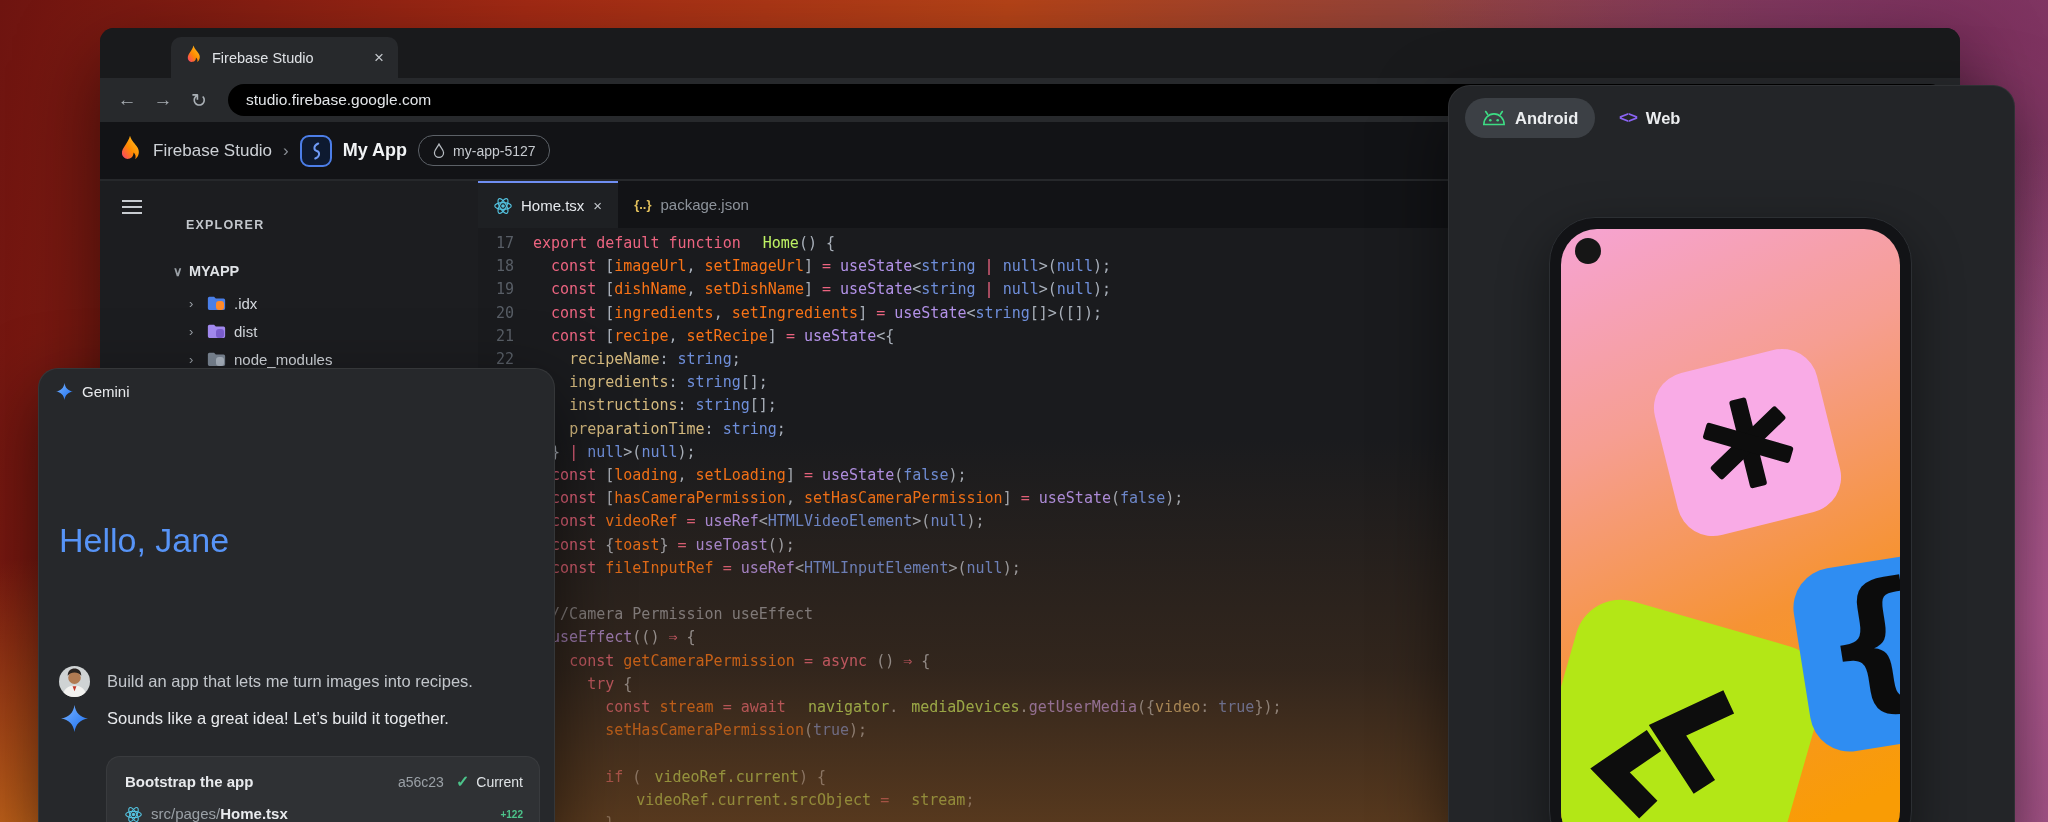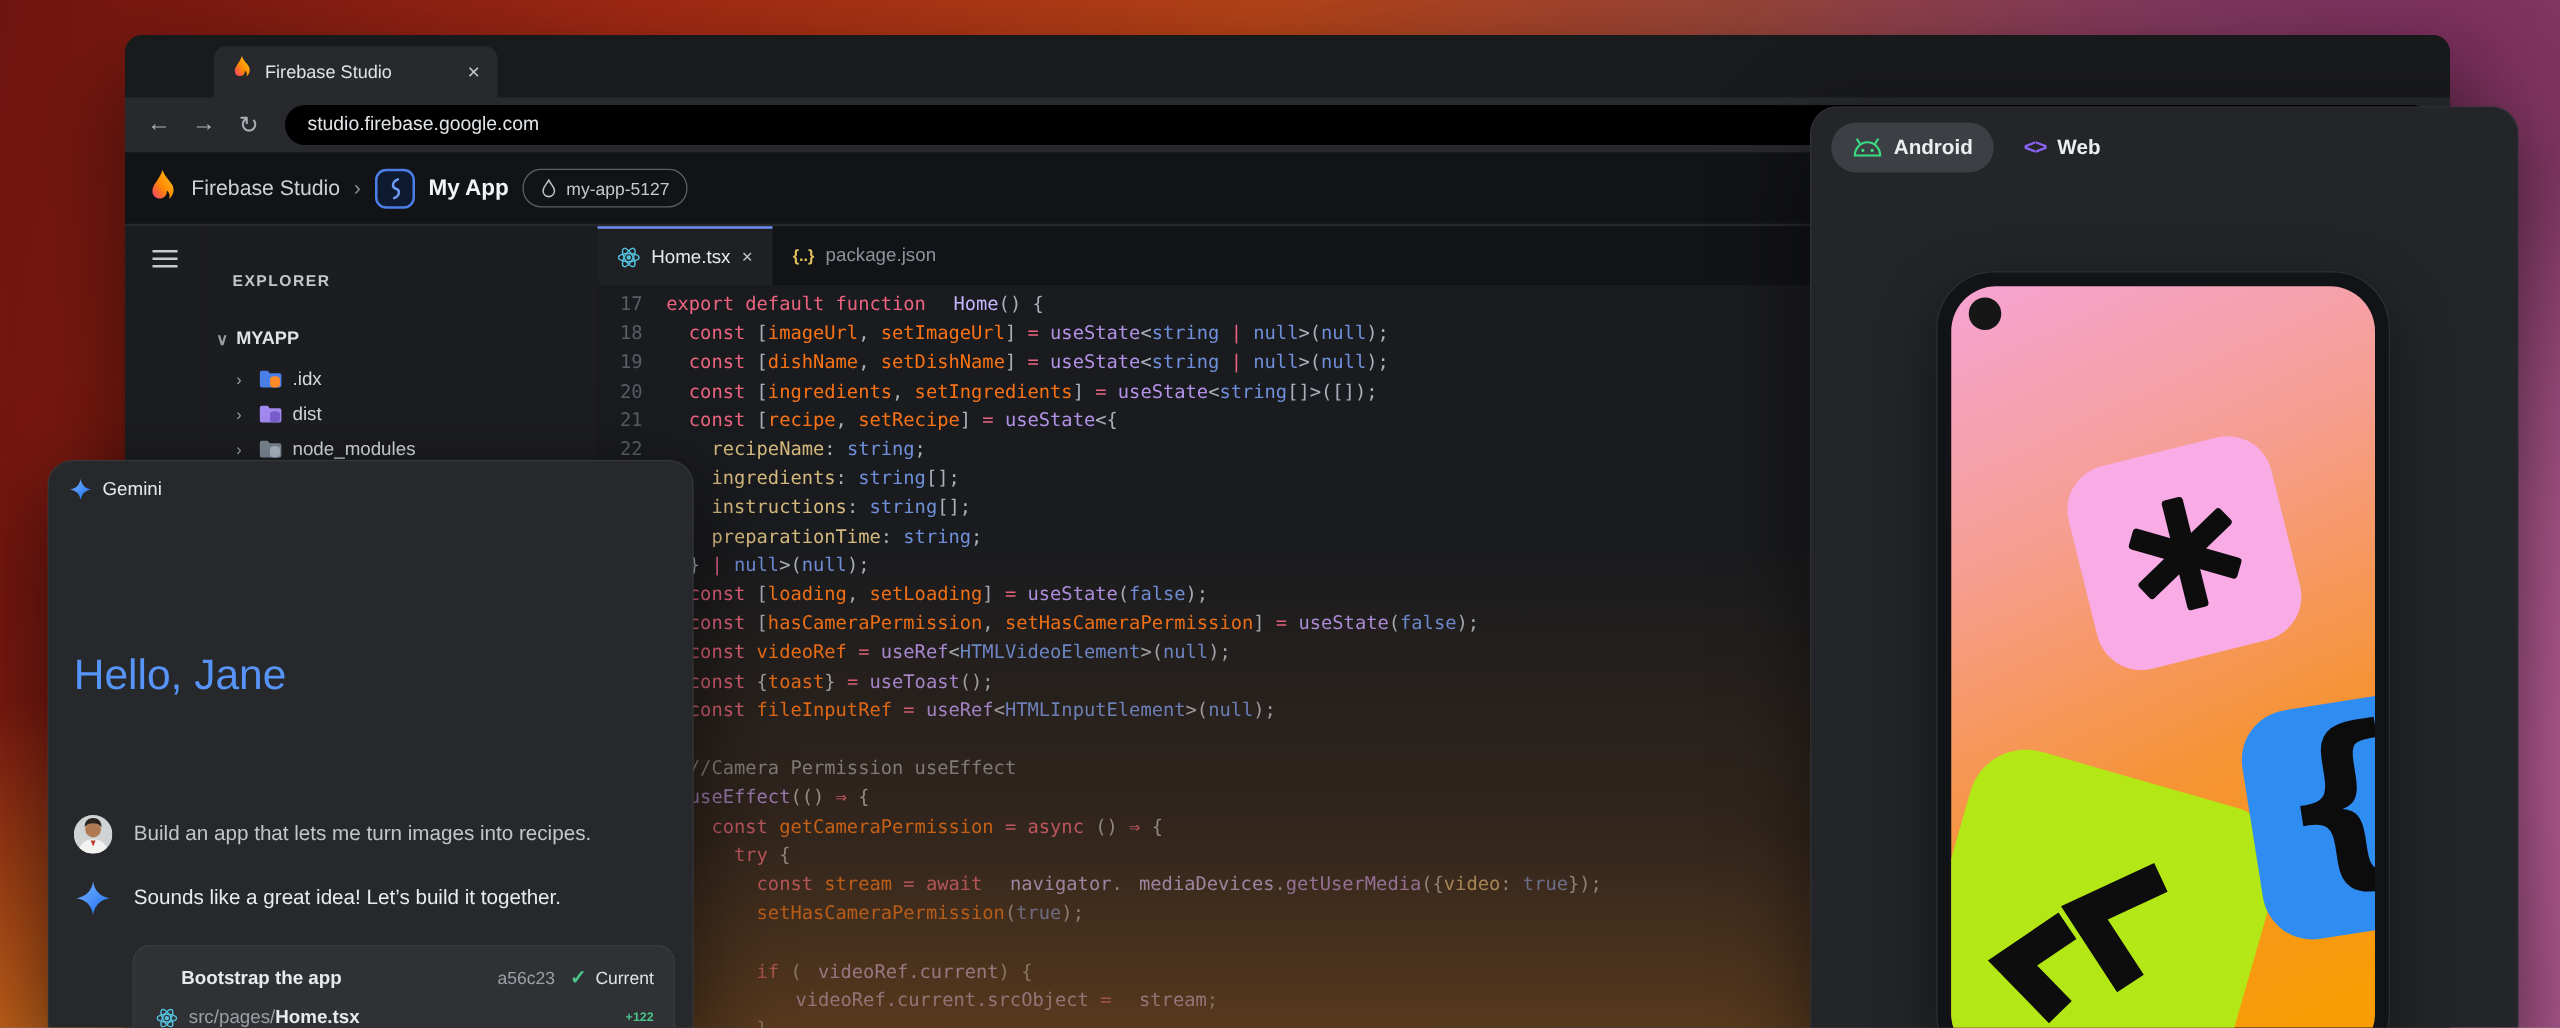--- a/index.html
+++ b/index.html
@@ -51,36 +51,36 @@
   .edtab.inactive{color:#8d939b;}
   .code{left:0;top:47px;right:0;bottom:0;font-family:"DejaVu Sans Mono",monospace;font-size:15px;line-height:23.2px;padding-top:4px;overflow:hidden;white-space:pre;}
   .line{display:flex;}
   .ln{width:36px;text-align:right;color:#585e66;flex:none;}
   .lc{padding-left:19px;}
   .tok-k{color:#ec6480;}
   .tok-v{color:#f97316;}
   .tok-f{color:#b392e8;}
   .tok-t{color:#6f8fdb;}
   .tok-p{color:#a9b0ba;}
-  .tok-w{color:#c4b5fd;padding-left:13px;}
+  .tok-w{color:#bef264;padding-left:13px;}
   .tok-pr{color:#d4b97e;}
   .tok-c{color:#8b909a;}
   .fade{left:0;right:0;bottom:0;height:420px;background:linear-gradient(180deg,rgba(90,55,25,0) 0%,rgba(96,58,26,.35) 55%,rgba(122,74,30,.72) 100%);pointer-events:none;}
   
   .gemini{left:38px;top:368px;width:515px;height:470px;background:#26282b;border:1px solid rgba(255,255,255,.07);
     border-radius:20px;box-shadow:0 24px 70px rgba(0,0,0,.55);z-index:30;overflow:hidden;}
   .gem-head{left:17px;top:14px;display:flex;align-items:center;gap:9px;}
   .gem-title{color:#e8eaed;font-size:15px;font-weight:500;}
   .greet1{left:20px;top:152px;font-size:34px;color:#5794f7;font-weight:500;}
   .greet2{left:20px;top:194px;font-size:34px;color:#9aa0a6;font-weight:500;}
   .chatrow{left:20px;right:16px;display:flex;align-items:center;gap:17px;}
   .msg-user{color:#c2c6cb;font-size:16.5px;}
   .msg-ai{color:#e8eaed;font-size:16.5px;}
   .card{left:67px;top:387px;width:432px;height:120px;background:#2f3134;border-radius:14px;border:1px solid rgba(255,255,255,.05);}
-  .card-r1{left:18px;top:15px;right:16px;display:flex;align-items:center;margin-left:20px;}
+  .card-r1{left:18px;top:15px;right:16px;display:flex;align-items:center;}
   .card-title{color:#e8eaed;font-size:15px;font-weight:700;flex:1;}
   .commit{color:#9aa0a6;font-size:14px;margin-right:12px;}
   .check{color:#4cc38a;font-size:16px;margin-right:7px;font-weight:700;}
   .current{color:#dfe3e6;font-size:14px;}
   .card-r2{left:18px;top:48px;right:16px;display:flex;align-items:center;gap:9px;}
   .fpath{color:#9aa0a6;font-size:15px;}
   .fname{color:#e8eaed;font-size:15px;font-weight:700;}
   .diff{color:#4cc38a;font-size:10px;font-weight:600;margin-left:auto;}
   
   .device{left:1448px;top:85px;width:565px;height:760px;background:#232528;border:1px solid rgba(255,255,255,.06);
@@ -315,21 +315,21 @@
 <div class="abs gemini">
   <div class="abs gem-head">
     <span style="display:flex">
         <svg width="17" height="17" viewBox="0 0 24 24">
           <use href="#starPath" fill="url(#starGrad)"></use>
         </svg>
       </span>
     <span class="gem-title">Gemini</span>
   </div>
   <div class="abs greet1">Hello, Jane</div>
-  <div class="abs chatrow" style="top:283px">
+  <div class="abs chatrow" style="top:297px">
     <span style="display:flex">
       <svg width="31" height="31" viewBox="0 0 32 32">
           <clipPath id="av">
             <circle cx="16" cy="16" r="16"></circle>
           </clipPath>
         <g clip-path="url(#av)">
             <rect width="32" height="32" fill="#cfd3d4"></rect>
         <path d="M4 32c0-8 5-12 12-12s12 4 12 12z" fill="#f2f2f0"></path>
         <circle cx="16" cy="12" r="6.5" fill="#b07a52"></circle>
         <path d="M9 10c0-5 3.2-7.5 7-7.5S23 5 23 10c-2-2.4-4-3.2-7-3.2S11 7.6 9 10z" fill="#2a2320"></path>

